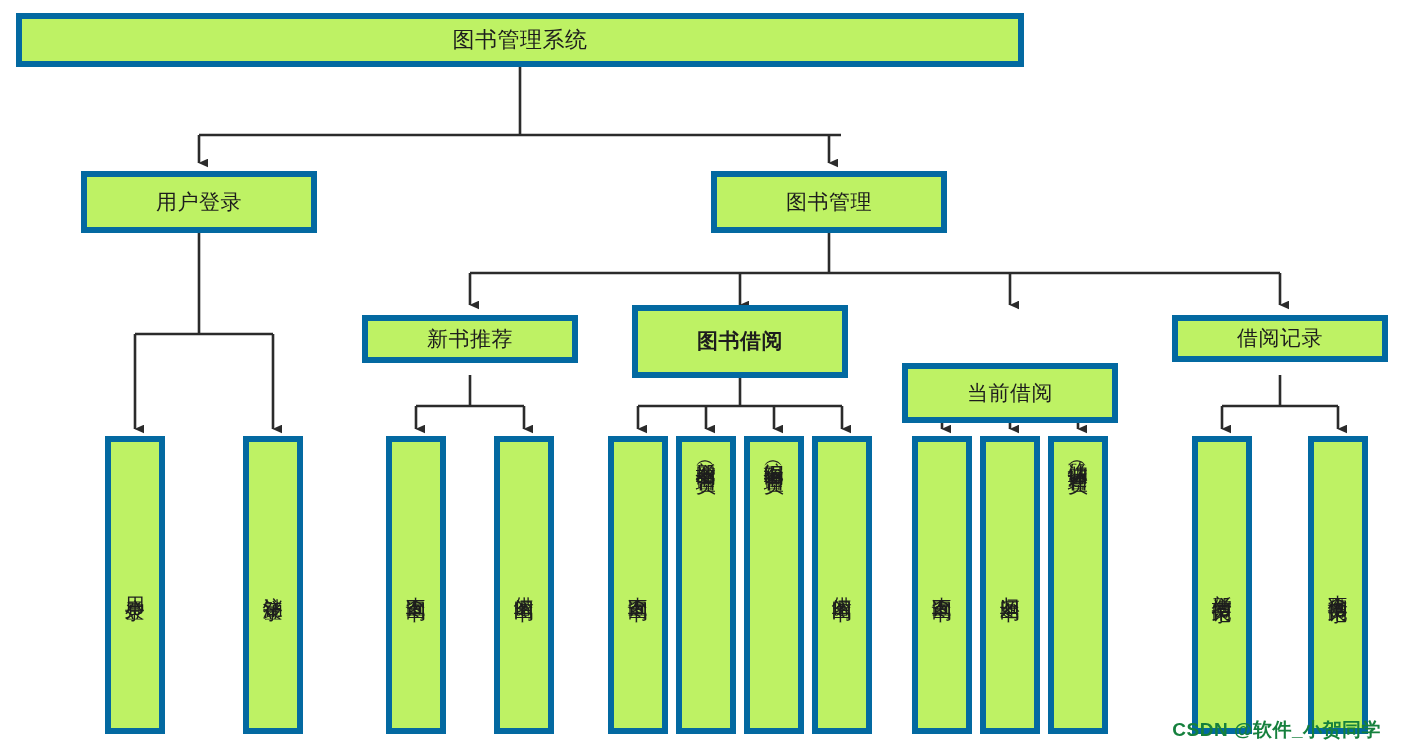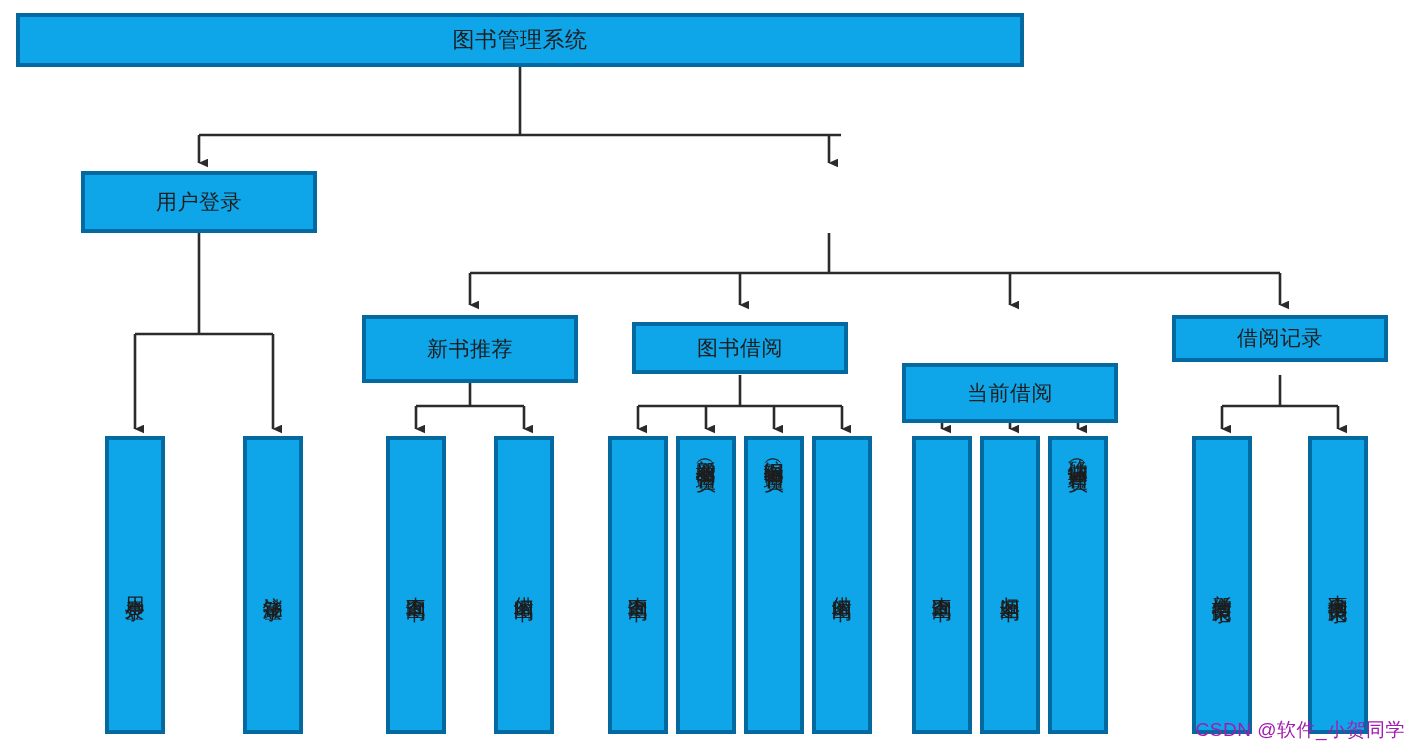--- a/index.html
+++ b/index.html
@@ -23,22 +23,22 @@
   svg.diagram-canvas {
     position: absolute;
     left: 0;
     top: 0;
     width: 1405px;
     height: 747px;
   }
   .node-box {
     position: absolute;
     box-sizing: border-box;
-    background: #0ea5e9;
-    border: 4px solid #0369a1;
+    background: #bef264;
+    border: 6px solid #0369a1;
     display: flex;
     align-items: center;
     justify-content: center;
   }
   .node-label {
     color: #1d1d1d;
     font-size: 21px;
     line-height: 1.28;
     letter-spacing: 0.5px;
     text-align: center;
@@ -58,27 +58,28 @@
     font-size: 20px;
     line-height: 1.42;
     letter-spacing: 2px;
     white-space: nowrap;
     display: block;
   }
   .leaf-box.align-middle { align-items: center; }
   .leaf-box.align-top { align-items: flex-start; padding-top: 4px; }
   .watermark {
     position: absolute;
-    right: 0;
+    right: 24px;
     bottom: 4px;
-    color: #a21caf;
+    color: #15803d;
     font-size: 19px;
     letter-spacing: 0.5px;
     white-space: nowrap;
     pointer-events: none;
+    font-weight: bold;
   }
 </style>
 </head>
 <body>
 
 <div id="diagram-root">
 
   <svg class="diagram-canvas" viewBox="0 0 1405 747" aria-hidden="true">
     <defs>
       <marker id="arrowhead" markerWidth="9" markerHeight="10" refX="4.5" refY="9.4" orient="auto" markerUnits="userSpaceOnUse">
@@ -131,26 +132,29 @@
   </svg>
 
   <div class="node-box level-1" style="left:16px; top:13px; width:1008px; height:54px;">
     <span class="node-label">图书管理系统</span>
   </div>
 
   <div class="node-box level-2" style="left:81px; top:171px; width:236px; height:62px;">
     <span class="node-label">用户登录</span>
   </div>
 
-
-  <div class="node-box level-3" style="left:362px; top:315px; width:216px; height:68px;">
+  <div class="node-box level-2" style="left:711px; top:171px; width:236px; height:62px;">
+    <span class="node-label">图书管理</span>
+  </div>
+
+  <div class="node-box level-3" style="left:362px; top:315px; width:216px; height:48px;">
     <span class="node-label">新书推荐</span>
   </div>
 
-  <div class="node-box level-3" style="left:632px; top:322px; width:216px; height:52px;">
+  <div class="node-box level-3" style="left:632px; top:305px; width:216px; height:73px;font-weight:bold;">
     <span class="node-label">图书借阅</span>
   </div>
 
   <div class="node-box level-3" style="left:902px; top:315px; width:216px; height:60px;margin-top:48px;">
     <span class="node-label">当前借阅</span>
   </div>
 
   <div class="node-box level-3" style="left:1172px; top:315px; width:216px; height:47px;">
     <span class="node-label">借阅记录</span>
   </div>

